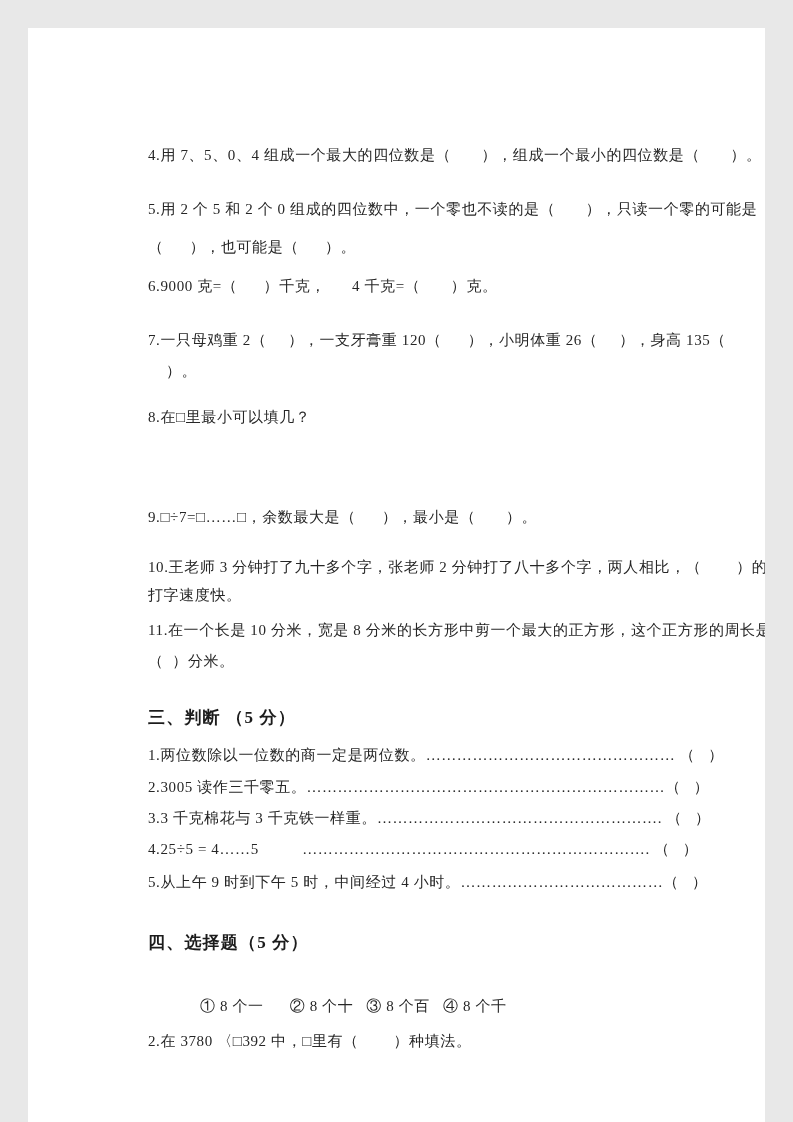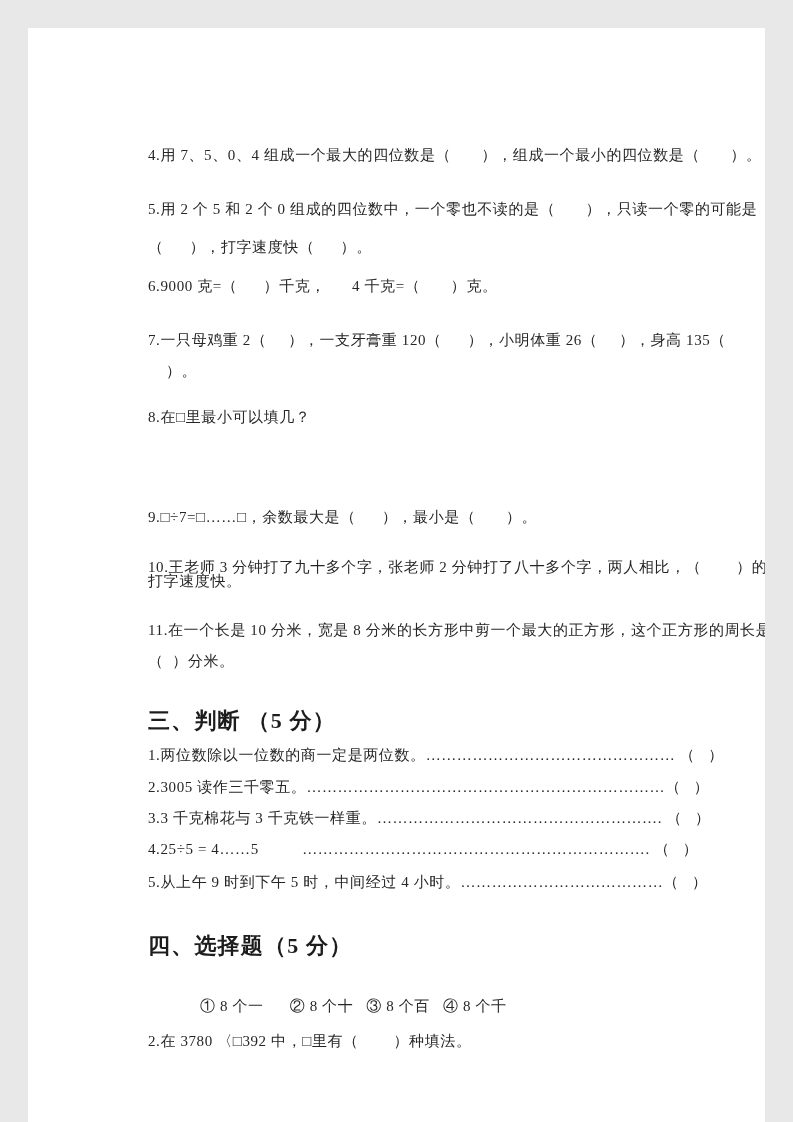--- a/index.html
+++ b/index.html
@@ -18,40 +18,40 @@
   .line {
     position: absolute;
     white-space: pre;
     font-size: 15px;
     line-height: 1.2;
     color: #262626;
     letter-spacing: 0.6px;
   }
   .section-title {
     font-weight: bold;
-    font-size: 22px;
+    font-size: 17px;
     letter-spacing: 1.2px;
     color: #1c1c1c;
   }
 </style>
 </head>
 <body>
 
 <div class="page">
 
   <div class="line" style="top:104px;left:106px">4.用 7、5、0、4 组成一个最大的四位数是（       ），组成一个最小的四位数是（       ）。</div>
   <div class="line" style="top:158px;left:106px">5.用 2 个 5 和 2 个 0 组成的四位数中，一个零也不读的是（       ），只读一个零的可能是</div>
-  <div class="line" style="top:196px;left:106px">（      ），打字速度快（      ）。</div>
+  <div class="line" style="top:196px;left:106px">（      ），也可能是（      ）。</div>
   <div class="line" style="top:235px;left:106px">6.9000 克=（      ）千克，      4 千克=（       ）克。</div>
   <div class="line" style="top:289px;left:106px">7.一只母鸡重 2（     ），一支牙膏重 120（      ），小明体重 26（     ），身高 135（</div>
   <div class="line" style="top:320px;left:124px">）。</div>
   <div class="line" style="top:366px;left:106px">8.在□里最小可以填几？</div>
   <div class="line" style="top:466px;left:106px">9.□÷7=□……□，余数最大是（      ），最小是（       ）。</div>
   <div class="line" style="top:516px;left:106px">10.王老师 3 分钟打了九十多个字，张老师 2 分钟打了八十多个字，两人相比，（        ）的</div>
-  <div class="line" style="top:530px;left:106px">打字速度快。</div>
+  <div class="line" style="top:544px;left:106px">打字速度快。</div>
   <div class="line" style="top:579px;left:106px">11.在一个长是 10 分米，宽是 8 分米的长方形中剪一个最大的正方形，这个正方形的周长是</div>
   <div class="line" style="top:610px;left:106px">（  ）分米。</div>
 
   <div class="line section-title" style="top:666px;left:106px">三、判断 （5 分）</div>
   <div class="line" style="top:704px;left:106px">1.两位数除以一位数的商一定是两位数。………………………………………… （   ）</div>
   <div class="line" style="top:736px;left:106px">2.3005 读作三千零五。……………………………………………………………（   ）</div>
   <div class="line" style="top:767px;left:106px">3.3 千克棉花与 3 千克铁一样重。………………………………………………. （   ）</div>
   <div class="line" style="top:798px;left:106px">4.25÷5 = 4……5          …………………………………………………………. （   ）</div>
   <div class="line" style="top:831px;left:106px">5.从上午 9 时到下午 5 时，中间经过 4 小时。…………………………………（   ）</div>
 

